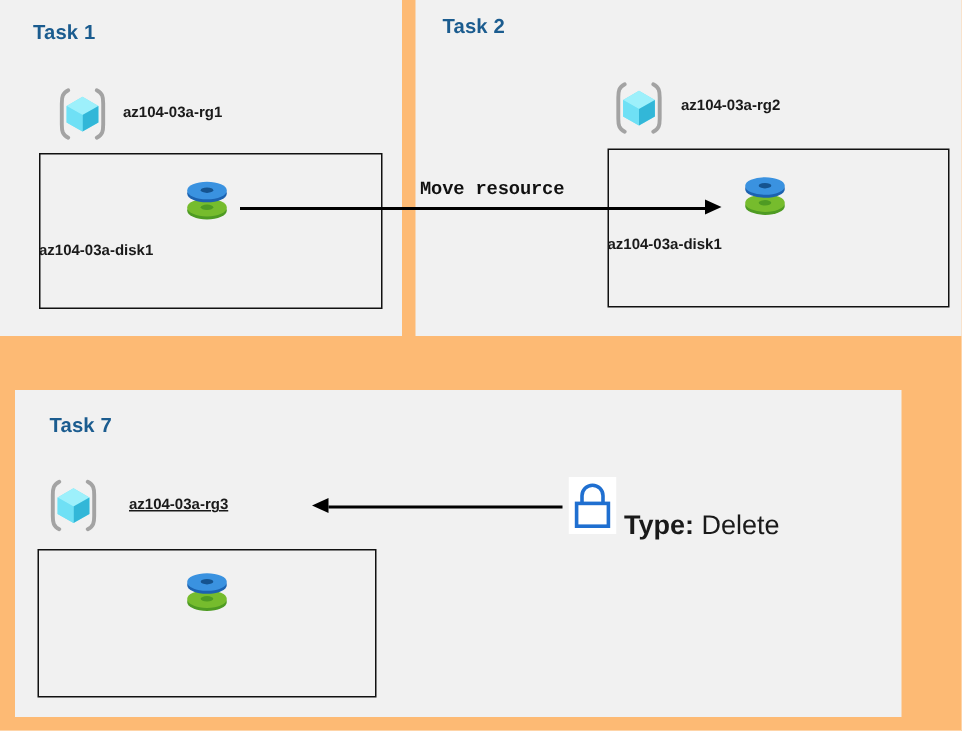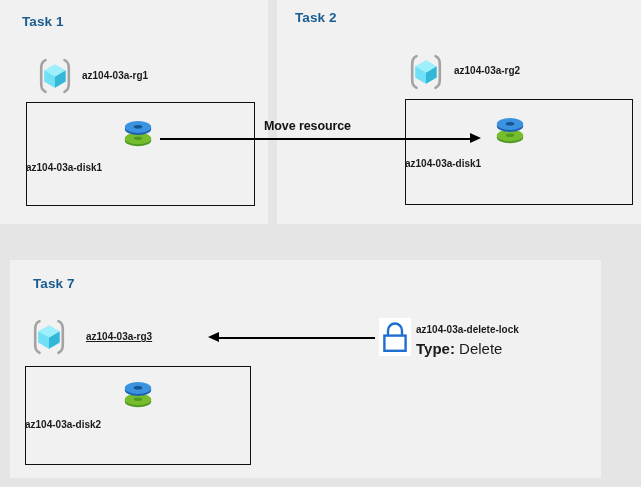--- a/index.html
+++ b/index.html
@@ -13,21 +13,21 @@
     width: 641px;
     height: 487px;
     position: relative;
     overflow: hidden;
   }
   .canvas {
     position: absolute;
     left: 0; top: 0;
     width: 641px;
     height: 487px;
-    background: #e5e5e5;
+    background: #fdba74;
   }
   
   .panel {
     position: absolute;
     background: #f1f1f1;
   }
   #panel-task1 { left: 0px;   top: 0px;   width: 268px; height: 224px; }
   #panel-task2 { left: 277px; top: 0px;   width: 364px; height: 224px; }
   #panel-task3 { left: 10px;  top: 260px; width: 591px; height: 218px; }
 
@@ -64,21 +64,21 @@
     font-weight: bold;
     font-size: 10px;
     color: #1a1a1a;
     white-space: nowrap;
   }
   .label.center {
     text-align: left;
   }
   .sublabel {
     position: absolute;
-    font-size: 15px;
+    font-size: 18px;
     color: #1a1a1a;
     white-space: nowrap;
   }
   .sublabel b { font-weight: bold; }
 
   
   .conn-line {
     position: absolute;
     background: #000000;
     height: 1.6px;
@@ -176,21 +176,21 @@
       <ellipse cx="20" cy="25.2" rx="4.2" ry="1.8" fill="#4e9b23"></ellipse>
       <ellipse cx="20" cy="16.0" rx="13.2" ry="5.9" fill="#1c62b0"></ellipse>
       <ellipse cx="20" cy="14.0" rx="13.2" ry="5.9" fill="#3a92e0"></ellipse>
       <ellipse cx="20" cy="13.8" rx="4.2" ry="1.8" fill="#15538f"></ellipse>
     </svg>
   </div>
   <div class="label center" style="left:405px; top:158px; width:228px;">az104-03a-disk1</div>
 
   <div class="conn-line" style="left:160px; top:138px; width:312px;"></div>
   <div class="arrowhead right" style="left:470px; top:133px;"></div>
-  <div class="conn-label" style="left:264px; top:119px;">Move resource</div>
+  <div class="conn-label" style="left:280px; top:119px;font-family:Liberation Mono, monospace;">Move resource</div>
 
   <div class="panel" id="panel-task3"></div>
 
   <div class="panel-title" id="title-task3">Task 7</div>
 
   <div class="icon-wrap" style="left:30px; top:318px;">
     <svg width="38" height="38" viewBox="0 0 38 38" xmlns="http://www.w3.org/2000/svg">
       <g fill="none" stroke="#a3a3a3" stroke-width="2.6" stroke-linecap="round" stroke-linejoin="round">
         <path d="M9.5 3.2 C5.6 5.2 5.2 7.6 5.2 12 L5.2 26 C5.2 30.4 5.6 32.8 9.5 34.8"></path>
         <path d="M28.5 3.2 C32.4 5.2 32.8 7.6 32.8 12 L32.8 26 C32.8 30.4 32.4 32.8 28.5 34.8"></path>
@@ -210,30 +210,28 @@
   <div class="icon-wrap" style="left:118px; top:374px;">
     <svg width="40" height="40" viewBox="0 0 40 40" xmlns="http://www.w3.org/2000/svg">
       <ellipse cx="20" cy="27.4" rx="13.2" ry="5.9" fill="#4e9b23"></ellipse>
       <ellipse cx="20" cy="25.4" rx="13.2" ry="5.9" fill="#76bc2d"></ellipse>
       <ellipse cx="20" cy="25.2" rx="4.2" ry="1.8" fill="#4e9b23"></ellipse>
       <ellipse cx="20" cy="16.0" rx="13.2" ry="5.9" fill="#1c62b0"></ellipse>
       <ellipse cx="20" cy="14.0" rx="13.2" ry="5.9" fill="#3a92e0"></ellipse>
       <ellipse cx="20" cy="13.8" rx="4.2" ry="1.8" fill="#15538f"></ellipse>
     </svg>
   </div>
-  <div class="label center" style="left:25px; top:419px; width:226px;">az104-03a-disk2</div>
 
   <div class="icon-wrap" style="left:379px; top:318px;">
     <svg width="32" height="38" viewBox="0 0 32 38" xmlns="http://www.w3.org/2000/svg">
       <rect x="0" y="0" width="32" height="38" fill="#ffffff"></rect>
       <path d="M9 18 L9 12.5 A7 7 0 0 1 23 12.5 L23 18" fill="none" stroke="#1f6fd0" stroke-width="2.4"></path>
       <rect x="5.4" y="17.6" width="21.2" height="15.2" fill="none" stroke="#1f6fd0" stroke-width="2.4"></rect>
     </svg>
   </div>
-  <div class="label" style="left:416px; top:324px;">az104-03a-delete-lock</div>
   <div class="sublabel" style="left:416px; top:340px;">
     <b>Type:</b>
     <span> Delete</span>
   </div>
 
   <div class="conn-line" style="left:219px; top:337px; width:156px;"></div>
   <div class="arrowhead left" style="left:208px; top:332px;"></div>
 
 </div>
 

